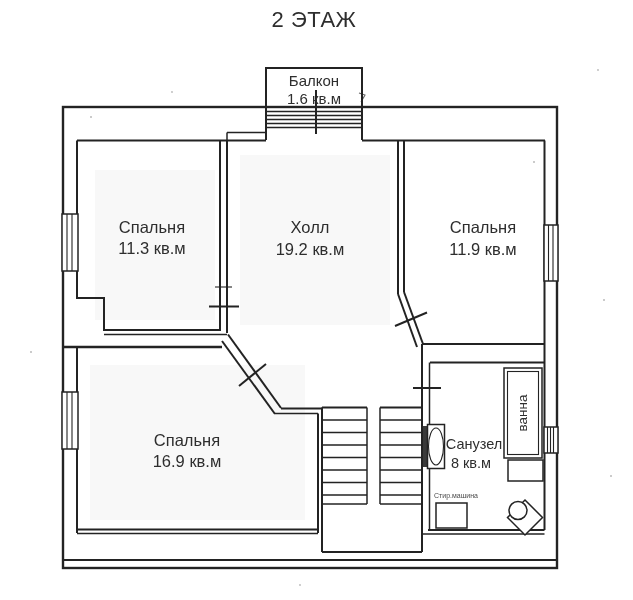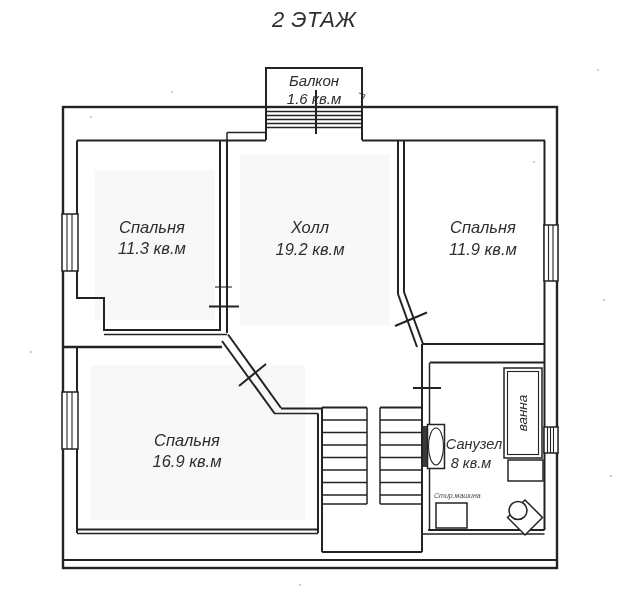--- a/index.html
+++ b/index.html
@@ -1,16 +1,16 @@
 <!DOCTYPE html>
 <html style="--line: #232323; --text: #2e2e2e; --bg: #ffffff;"><head>
 <meta charset="utf-8">
 <style>
   html,body{margin:0;padding:0;background:#ffffff;}
-  .page{position:relative;width:633px;height:600px;background:var(--bg,#fff);overflow:hidden;font-style:italic;}
+  .page{position:relative;width:633px;height:600px;background:var(--bg,#fff);overflow:hidden;}
   svg{display:block;}
   
   .w   {stroke:var(--line,#232323);stroke-width:2;fill:none;stroke-linecap:butt;}
   .w3  {stroke:var(--line,#232323);stroke-width:2.4;fill:none;}
   .w1  {stroke:var(--line,#232323);stroke-width:1.5;fill:none;}
   .thin{stroke:var(--line,#232323);stroke-width:1.1;fill:none;}
   .white{fill:#ffffff;}
   .dark{fill:#3a3a3a;stroke:none;}
   .tint{fill:rgba(70,70,70,0.035);stroke:none;}
   .speck{fill:#8a8a8a;stroke:none;opacity:.6;}

